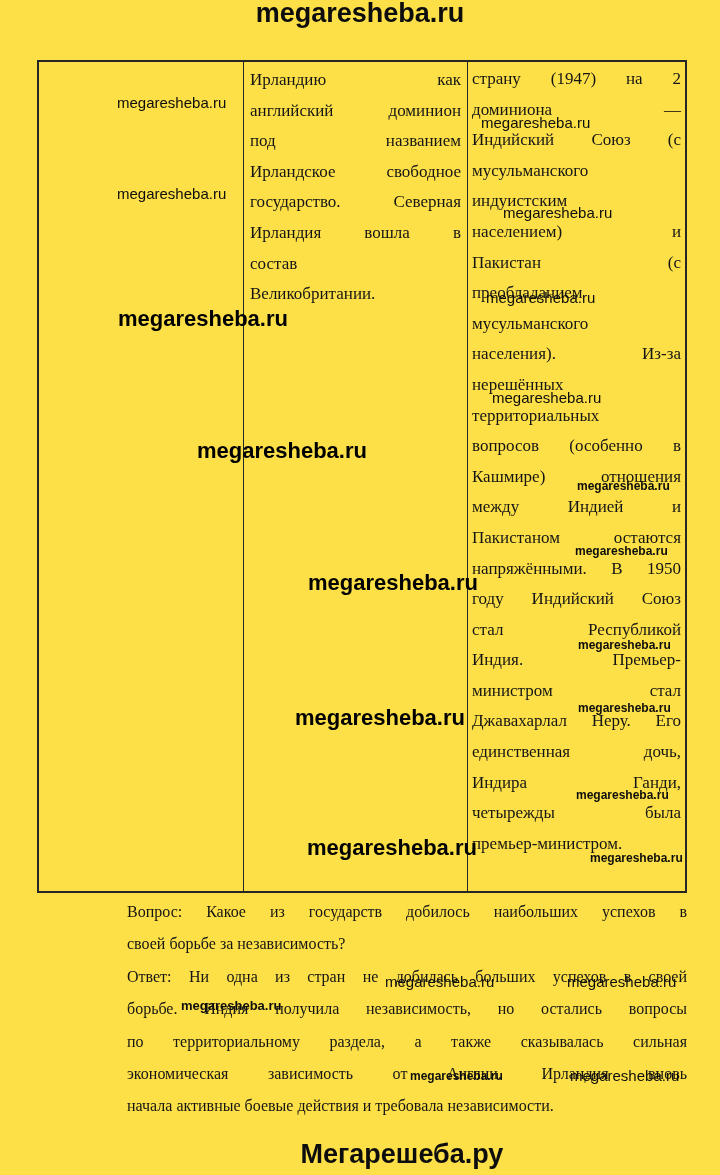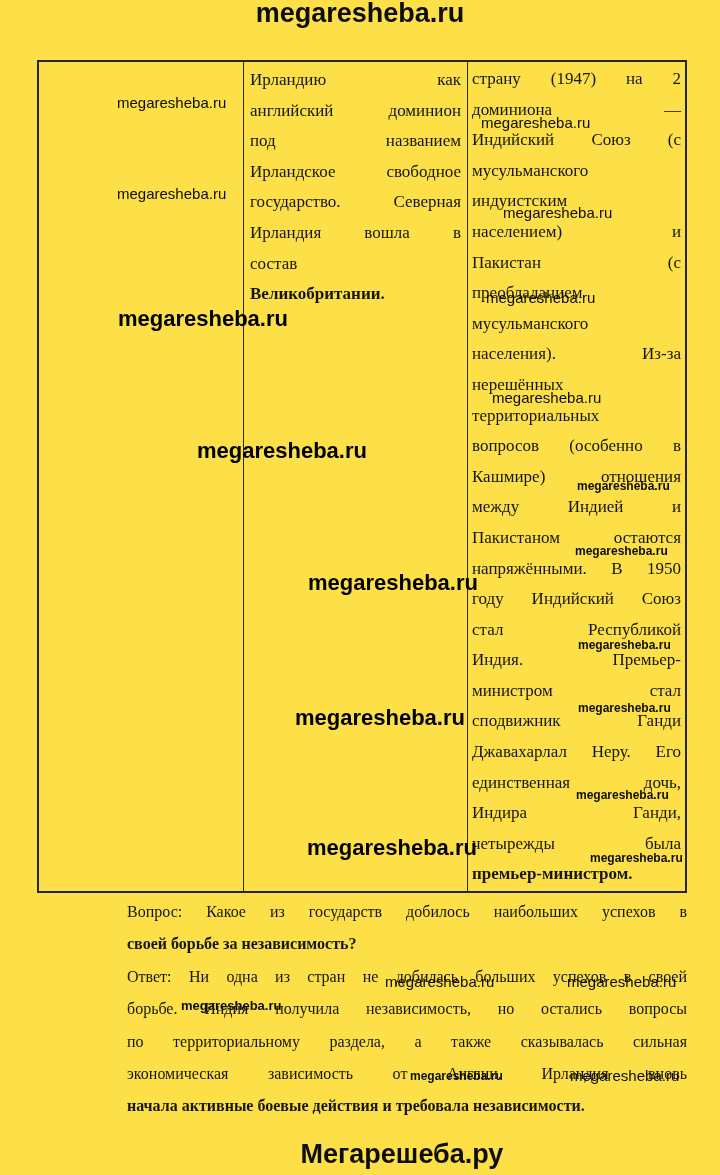--- a/index.html
+++ b/index.html
@@ -23,21 +23,21 @@
     border:2px solid #262626; box-sizing:border-box;
   }
   .cell { position:absolute; top:0; height:100%; box-sizing:border-box; }
   .cell-1 { left:0px;   width:204px; }
   .cell-2 { left:204px; width:224px; border-left:1px solid #262626; padding:3px 6px 0 6px; }
   .cell-3 { left:428px; width:218px; border-left:1px solid #262626; padding:2px 4px 0 4px; }
   .cell-2, .cell-3 { font-size:17px; line-height:30.6px; color:#151515; }
 
   
   .tl { text-align:justify; text-align-last:justify; white-space:normal; }
-  .tl:last-child { text-align-last:left;font-weight:bold; }
+  .tl:last-child { text-align-last:left; }
 
   
   .qa {
     position:absolute; left:127px; top:896px; width:560px;
     font-size:16px; line-height:32.4px; color:#151515;
   }
 
   
   .wm, .wmb, .wmm, .wmB {
     position:absolute; font-family:"Liberation Sans", sans-serif;
@@ -82,21 +82,20 @@
         <div class="tl">территориальных</div>
         <div class="tl">вопросов (особенно в</div>
         <div class="tl">Кашмире) отношения</div>
         <div class="tl">между Индией и</div>
         <div class="tl">Пакистаном остаются</div>
         <div class="tl">напряжёнными. В 1950</div>
         <div class="tl">году Индийский Союз</div>
         <div class="tl">стал Республикой</div>
         <div class="tl">Индия. Премьер-</div>
         <div class="tl">министром стал</div>
-        <div class="tl">сподвижник Ганди</div>
         <div class="tl">Джавахарлал Неру. Его</div>
         <div class="tl">единственная дочь,</div>
         <div class="tl">Индира Ганди,</div>
         <div class="tl">четырежды была</div>
         <div class="tl">премьер-министром.</div>
       </div>
   </div>
 
   <div class="qa">
     <div>

